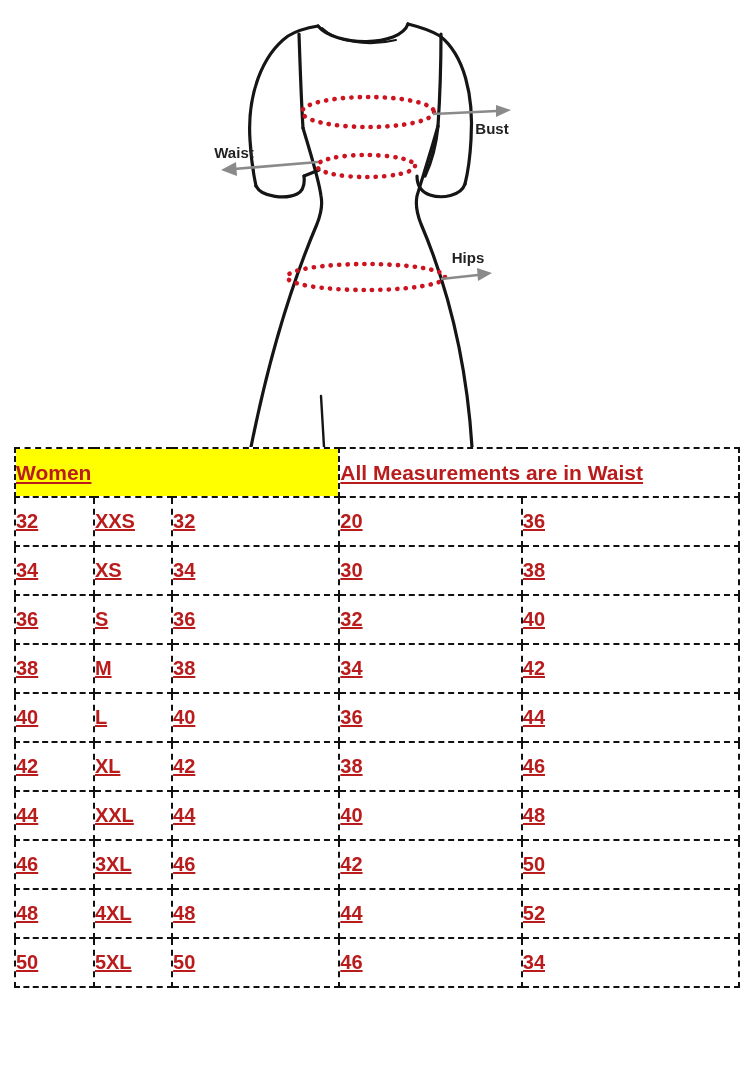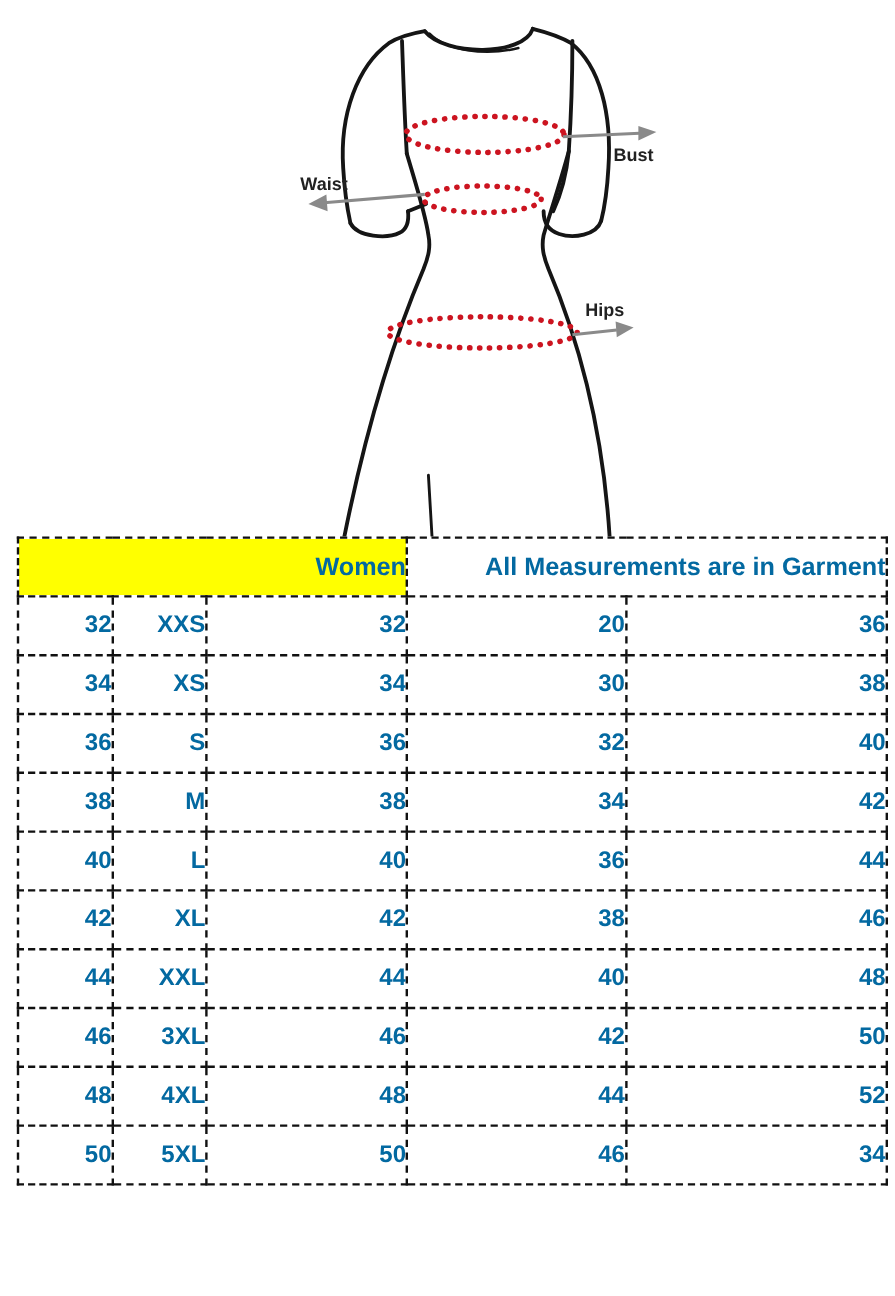--- a/index.html
+++ b/index.html
@@ -6,45 +6,46 @@
   body {
     width: 746px;
     height: 1080px;
     background: #ffffff;
     font-family: "Liberation Sans", sans-serif;
     overflow: hidden;
   }
   .page { width: 746px; height: 1080px; }
 
   
-  .figure { width: 686px; height: 447px; padding-left: 36px; }
+  .figure { width: 686px; height: 447px; }
   .figure svg { display: block; width: 746px; height: 447px; }
   .measure-label {
     font-family: "Liberation Sans", sans-serif;
     font-size: 15px;
     font-weight: 600;
     fill: #222222;
   }
 
   
   table.size-table {
     border-collapse: collapse;
     table-layout: fixed;
     width: 726px;
     margin: 0 6px 0 14px;
   }
   table.size-table td, table.size-table th {
     border: 2px dashed #111111;
-    text-align: right;
+    text-align: left;
     vertical-align: middle;
-    color: #0369a1;
+    color: #b91c1c;
     font-weight: bold;
     padding: 0;
     overflow: hidden;
     white-space: nowrap;
+    text-decoration: underline;
   }
   tr.group-row td { height: 47px; font-size: 21px; }
   td.women-cell { background: #ffff00; }
   td.units-cell { background: #ffffff; }
   tr.col-header-row th { height: 46px; background: #fbdfd2; font-size: 20px; }
   tbody td { height: 47px; background: #ffffff; font-size: 20px; }
 </style>
 </head>
 <body>
 
@@ -110,21 +111,21 @@
     <colgroup>
       <col style="width:10.9%">
       <col style="width:10.8%">
       <col style="width:23.1%">
       <col style="width:25.2%">
       <col style="width:30.0%">
     </colgroup>
     <thead>
       <tr class="group-row">
         <td class="women-cell" colspan="3">Women</td>
-        <td class="units-cell" colspan="2">All Measurements are in Garment</td>
+        <td class="units-cell" colspan="2">All Measurements are in Waist</td>
       </tr>
     </thead>
     <tbody id="table-body">
         <tr>
           <td>32</td>
           <td>XXS</td>
           <td>32</td>
           <td>20</td>
           <td>36</td>
         </tr>

